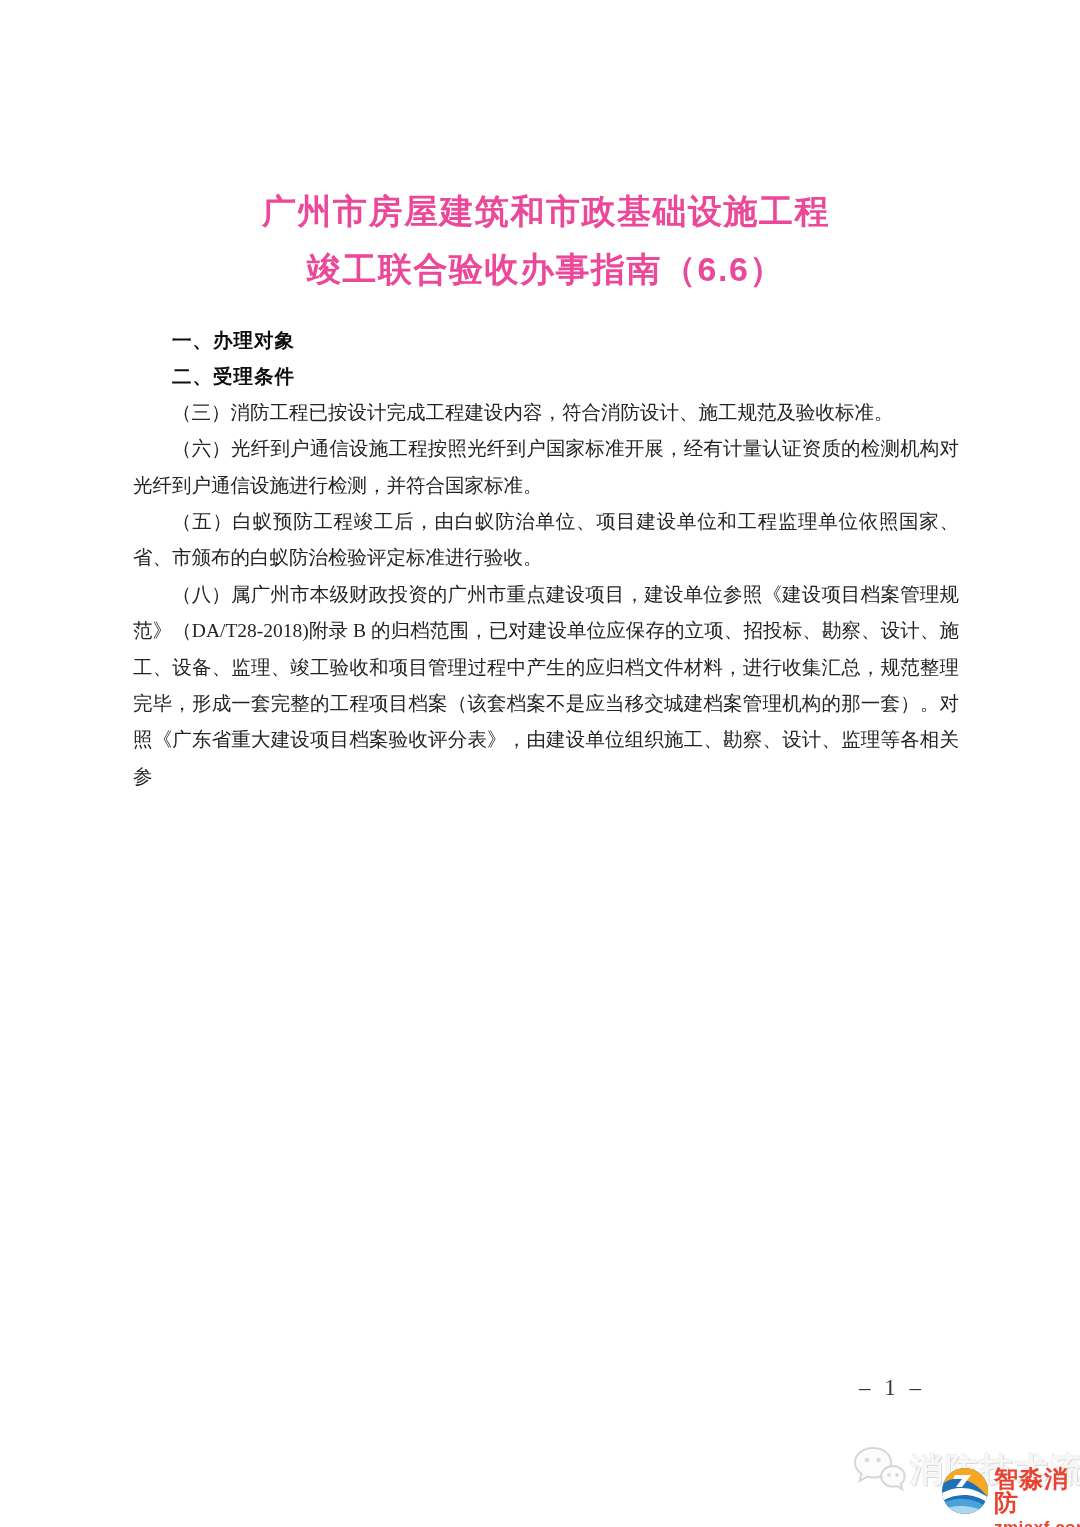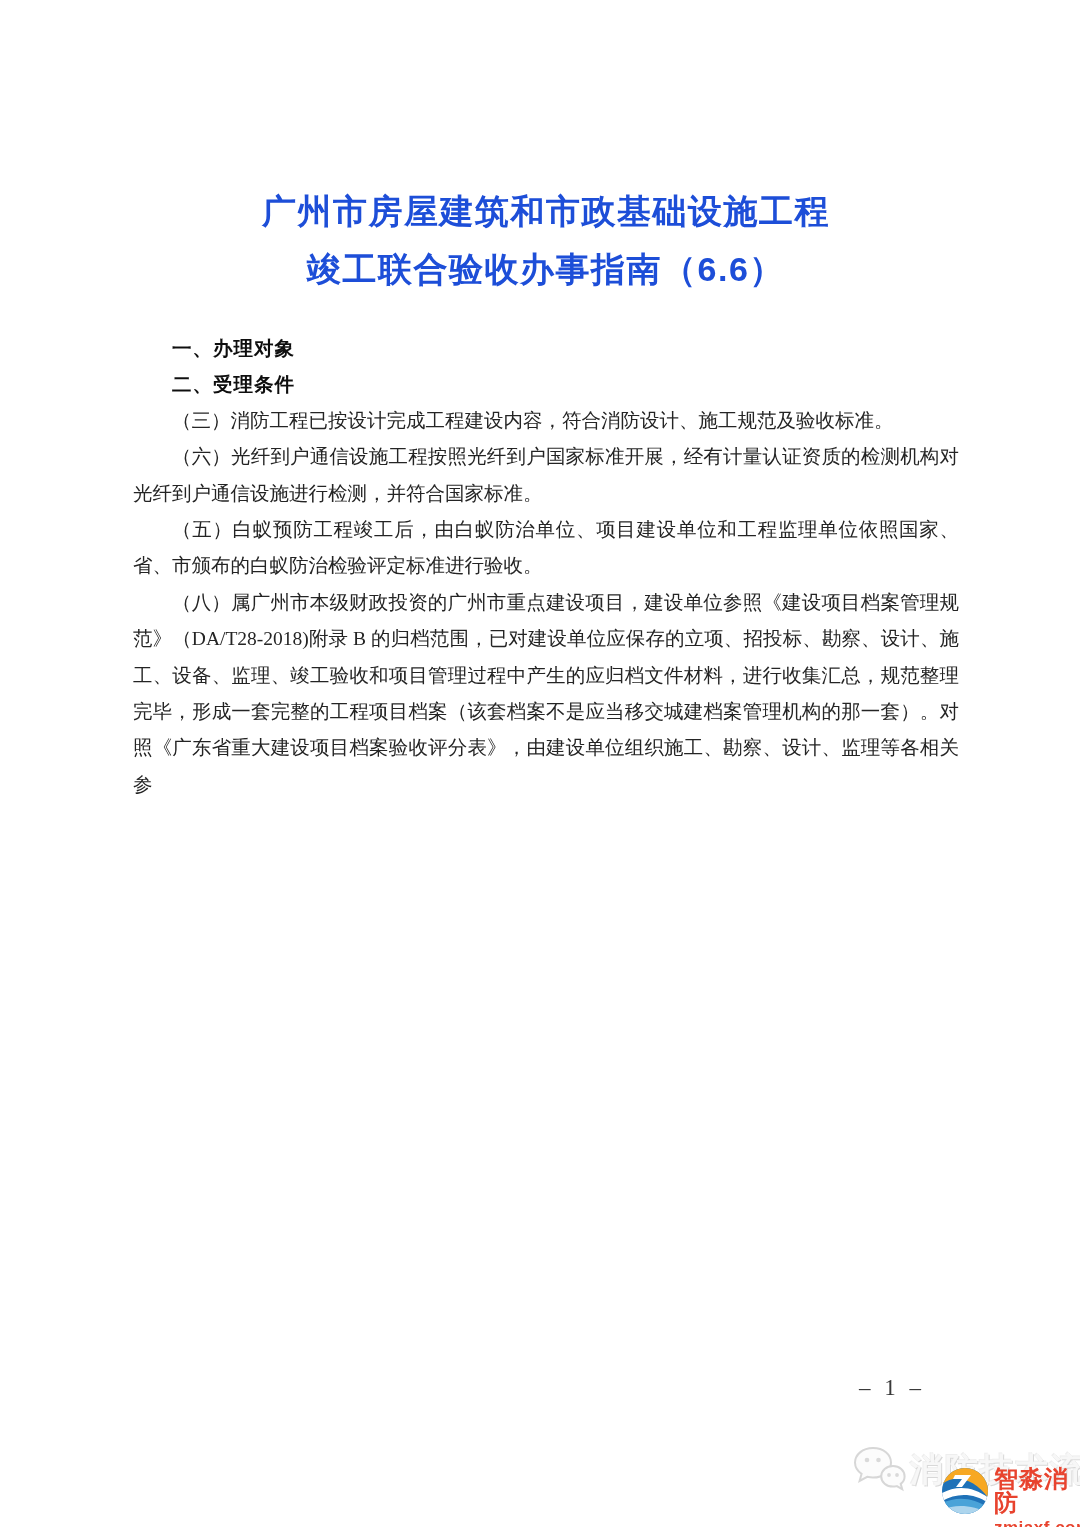--- a/index.html
+++ b/index.html
@@ -19,24 +19,24 @@
     width: 826px;
   }
   .title-line {
     margin: 0;
     font-family: "Liberation Sans", sans-serif;
     font-weight: bold;
     font-size: 34px;
     line-height: 58px;
     text-align: center;
     letter-spacing: 1.5px;
-    color: #1d4ed8;
+    color: #ec4899;
   }
   .doc-body {
-    margin-top: 32px;
+    margin-top: 24px;
     font-size: 19.5px;
     line-height: 36.4px;
     text-align: justify;
     color: #242424;
   }
   .doc-body p { margin: 0; text-indent: 2em; }
   .section-heading {
     font-family: "Liberation Sans", sans-serif;
     font-weight: bold;
     color: #0e0e0e;

